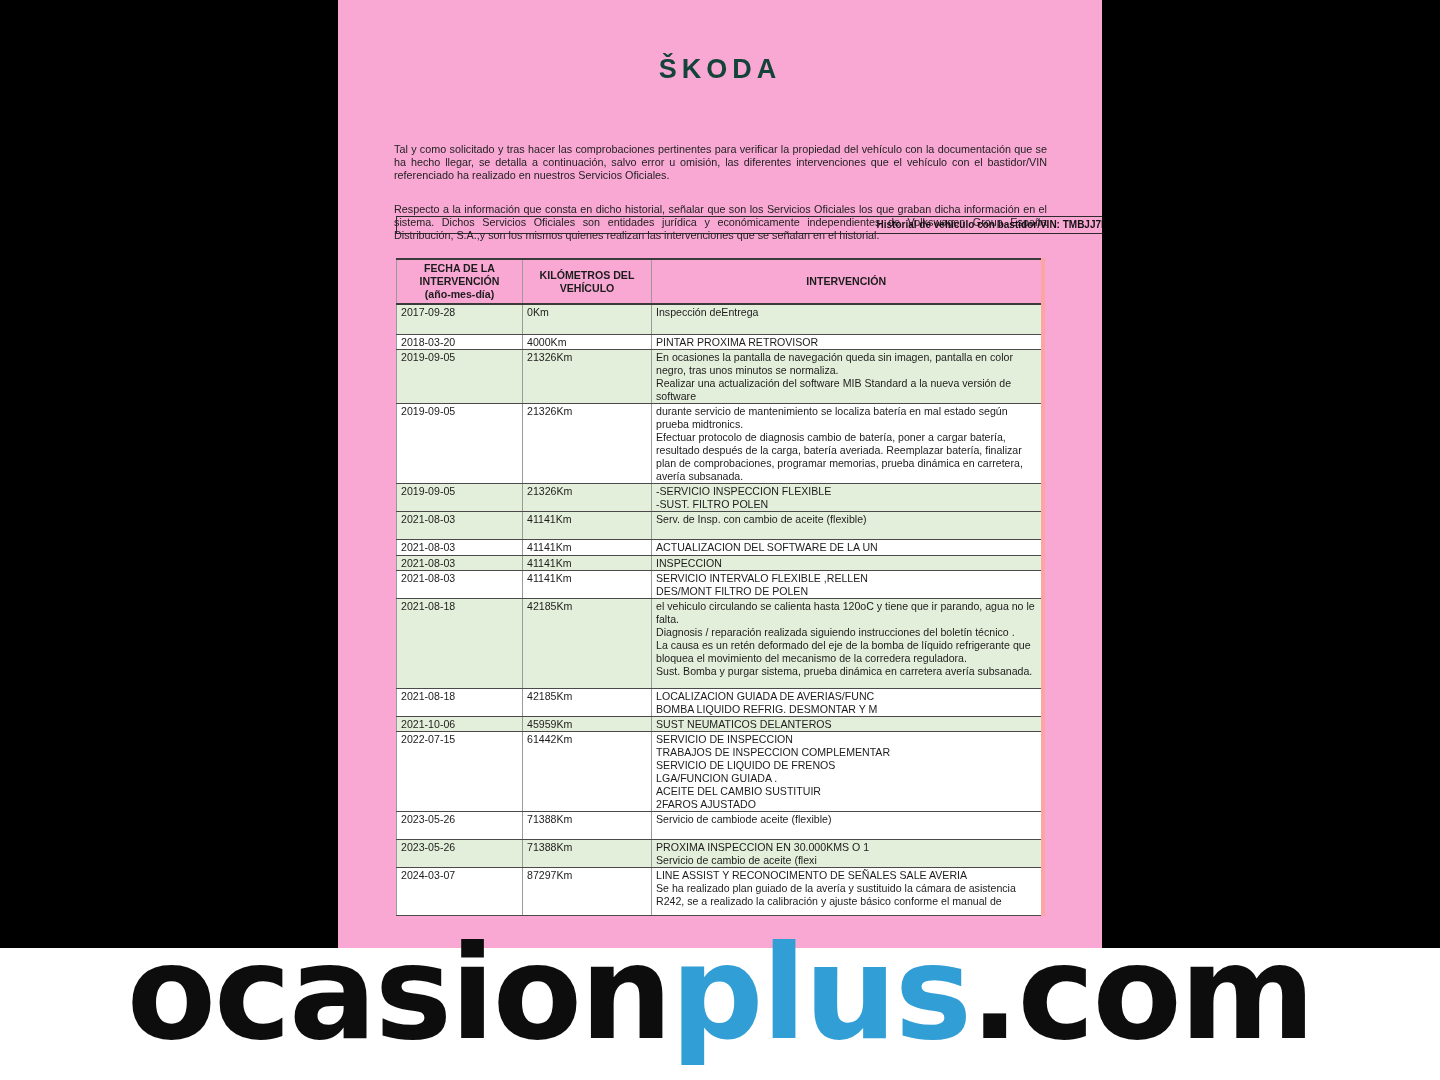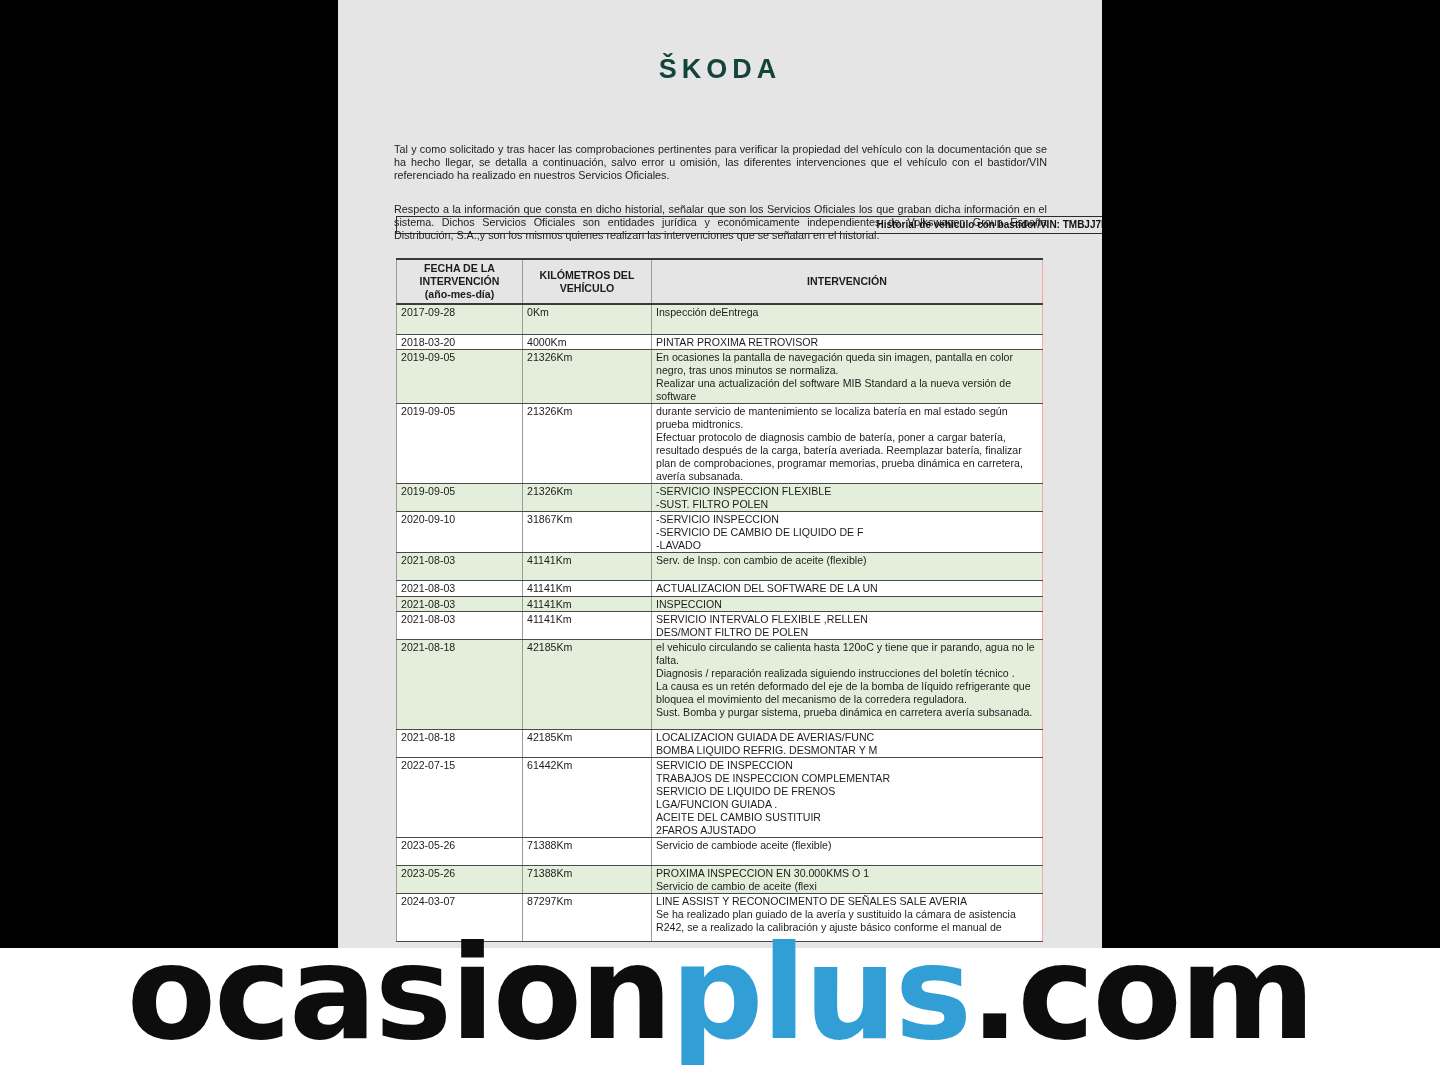--- a/index.html
+++ b/index.html
@@ -5,39 +5,39 @@
   * { margin:0; padding:0; box-sizing:border-box; }
   html,body { width:1440px; height:1080px; }
   body { position:relative; background:#ffffff; overflow:hidden;
          font-family:"Liberation Sans", sans-serif; color:#1c1c1c; }
 
   .side-bar { position:absolute; top:0; height:948px; background:#000; }
   .side-bar.left  { left:0;      width:338px; }
   .side-bar.right { left:1102px; width:338px; }
 
   .doc { position:absolute; left:338px; top:0; width:764px; height:948px;
-         background:#e5e5e5; overflow:hidden; }
+         background:#f9a8d4; overflow:hidden; }
 
   .brand { position:absolute; top:55px; left:0; width:100%; text-align:center;
            font-size:27px; line-height:28px; font-weight:bold;
            letter-spacing:5px; color:#14433a; }
 
   .para { position:absolute; left:56px; width:653px; font-size:10.8px;
           line-height:12.9px; text-align:justify; color:#222;margin-top:47px; }
   .para.p1 { top:96px; }
   .para.p2 { top:156px; }
 
   .vin-box { position:absolute; left:58px; top:216px; width:770px; height:18px;
              border:1.5px solid #2b2b2b; text-align:right; font-weight:bold;
              font-size:10px; line-height:15px; color:#111; }
 
   table.history { position:absolute; left:58px; top:258px; width:646px;
                   border-collapse:collapse; table-layout:fixed;
                   font-size:10.6px; color:#1c1c1c;
-                  border-left:1px solid #9a9a9a; border-right:1px solid #fca5a5; }
+                  border-left:1px solid #9a9a9a; border-right:4px solid #fca5a5; }
   table.history col.c1 { width:126px; }
   table.history col.c2 { width:129px; }
   table.history col.c3 { width:391px; }
 
   table.history thead th { border-top:2px solid #3a3a3a; border-bottom:2px solid #3a3a3a;
                            border-left:1px solid #9a9a9a;
                            font-weight:bold; text-align:center; vertical-align:middle;
                            height:33px; line-height:13px; padding:2px; }
   table.history thead th:first-child { border-left:none; }
 
@@ -109,27 +109,20 @@
     <td>21326Km</td>
     <td>durante servicio de mantenimiento se localiza batería en mal estado según prueba midtronics.
 Efectuar protocolo de diagnosis cambio de batería, poner a cargar batería, resultado después de la carga, batería averiada. Reemplazar batería, finalizar plan de comprobaciones, programar memorias, prueba dinámica en carretera, avería subsanada.</td>
   </tr>
         <tr class="green" style="height: 27px;">
     <td>2019-09-05</td>
     <td>21326Km</td>
     <td>-SERVICIO INSPECCION FLEXIBLE
 -SUST. FILTRO POLEN</td>
   </tr>
-        <tr class="white" style="height: 40px;">
-    <td>2020-09-10</td>
-    <td>31867Km</td>
-    <td>-SERVICIO INSPECCION
--SERVICIO DE CAMBIO DE LIQUIDO DE F
--LAVADO</td>
-  </tr>
         <tr class="green" style="height: 28px;">
     <td>2021-08-03</td>
     <td>41141Km</td>
     <td>Serv. de Insp. con cambio de aceite (flexible)</td>
   </tr>
         <tr class="white" style="height: 16px;">
     <td>2021-08-03</td>
     <td>41141Km</td>
     <td>ACTUALIZACION DEL SOFTWARE DE LA UN</td>
   </tr>
@@ -150,20 +143,25 @@
     <td>el vehiculo circulando se calienta hasta 120oC y tiene que ir parando, agua no le falta.
 Diagnosis / reparación realizada siguiendo instrucciones del boletín técnico .
 La causa es un retén deformado del eje de la bomba de líquido refrigerante que bloquea el movimiento del mecanismo de la corredera reguladora.
 Sust. Bomba y purgar sistema, prueba dinámica en carretera avería subsanada.</td>
   </tr>
         <tr class="white" style="height: 28px;">
     <td>2021-08-18</td>
     <td>42185Km</td>
     <td>LOCALIZACION GUIADA DE AVERIAS/FUNC
 BOMBA LIQUIDO REFRIG. DESMONTAR Y M</td>
+  </tr>
+        <tr class="green" style="height: 15px;">
+    <td>2021-10-06</td>
+    <td>45959Km</td>
+    <td>SUST NEUMATICOS DELANTEROS</td>
   </tr>
         <tr class="white" style="height: 78px;">
     <td>2022-07-15</td>
     <td>61442Km</td>
     <td>SERVICIO DE INSPECCION
 TRABAJOS DE INSPECCION COMPLEMENTAR
 SERVICIO DE LIQUIDO DE FRENOS
 LGA/FUNCION GUIADA .
 ACEITE DEL CAMBIO SUSTITUIR
 2FAROS AJUSTADO</td>

